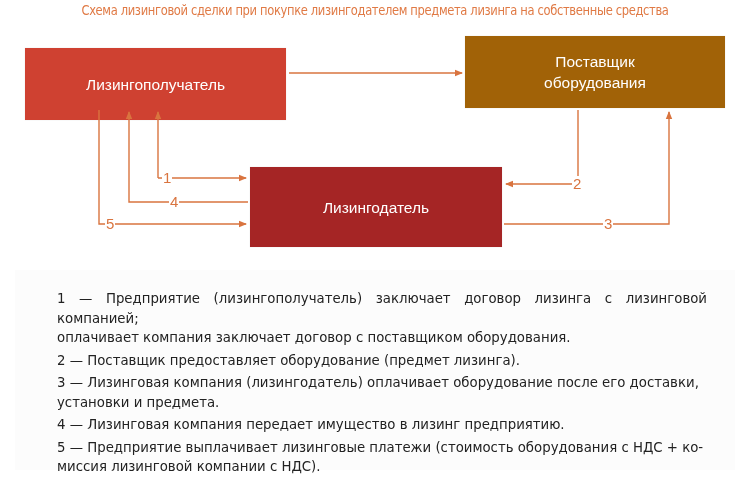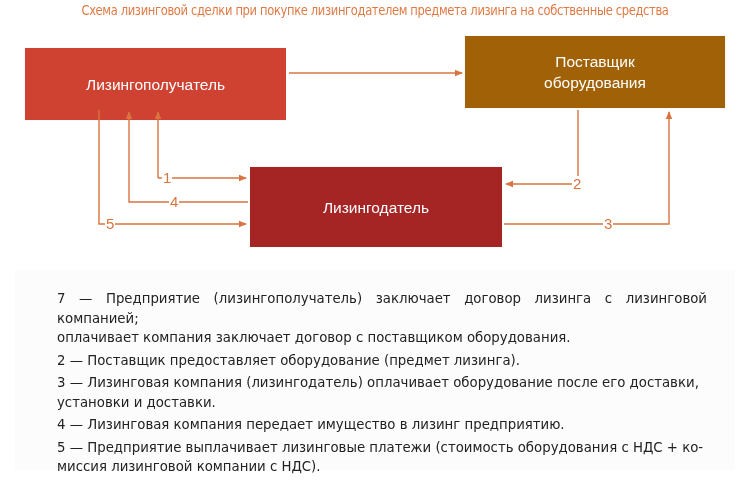--- a/index.html
+++ b/index.html
@@ -84,29 +84,29 @@
 <span class="step-label" style="left:162px; top:170px;">1</span>
 <span class="step-label" style="left:169px; top:194px;">4</span>
 <span class="step-label" style="left:105px; top:216px;">5</span>
 <span class="step-label" style="left:572px; top:176px;">2</span>
 <span class="step-label" style="left:603px; top:216px;">3</span>
 
 <div class="panel"></div>
 
 <div class="notes">
   <p class="note">
-    <span>7 — Предприятие (лизингополучатель) заключает договор лизинга с лизинговой компанией;</span>
+    <span>1 — Предприятие (лизингополучатель) заключает договор лизинга с лизинговой компанией;</span>
     <span>оплачивает компания заключает договор с поставщиком оборудования.</span>
   </p>
   <p class="note">
     <span>2 — Поставщик предоставляет оборудование (предмет лизинга).</span>
   </p>
   <p class="note">
     <span>3 — Лизинговая компания (лизингодатель) оплачивает оборудование после его доставки,</span>
-    <span>установки и доставки.</span>
+    <span>установки и предмета.</span>
   </p>
   <p class="note">
     <span>4 — Лизинговая компания передает имущество в лизинг предприятию.</span>
   </p>
   <p class="note">
     <span>5 — Предприятие выплачивает лизинговые платежи (стоимость оборудования с НДС + ко-</span>
     <span>миссия лизинговой компании с НДС).</span>
   </p>
 </div>
 

